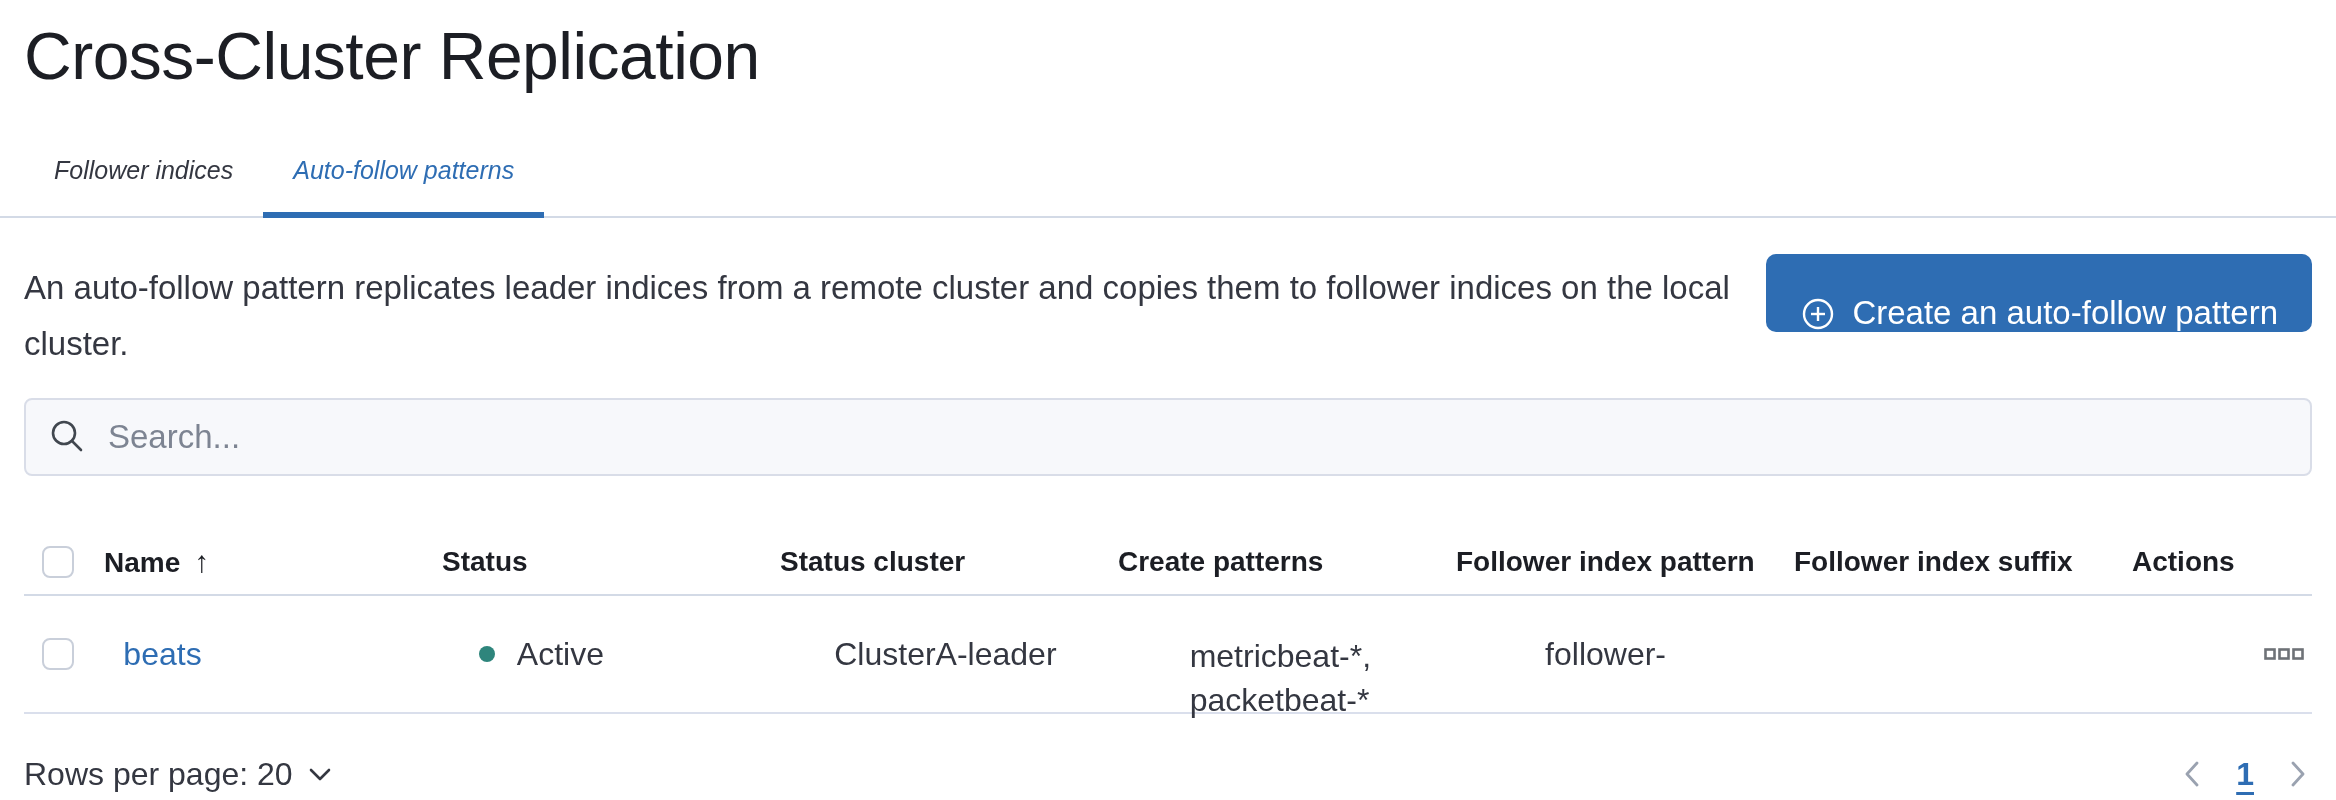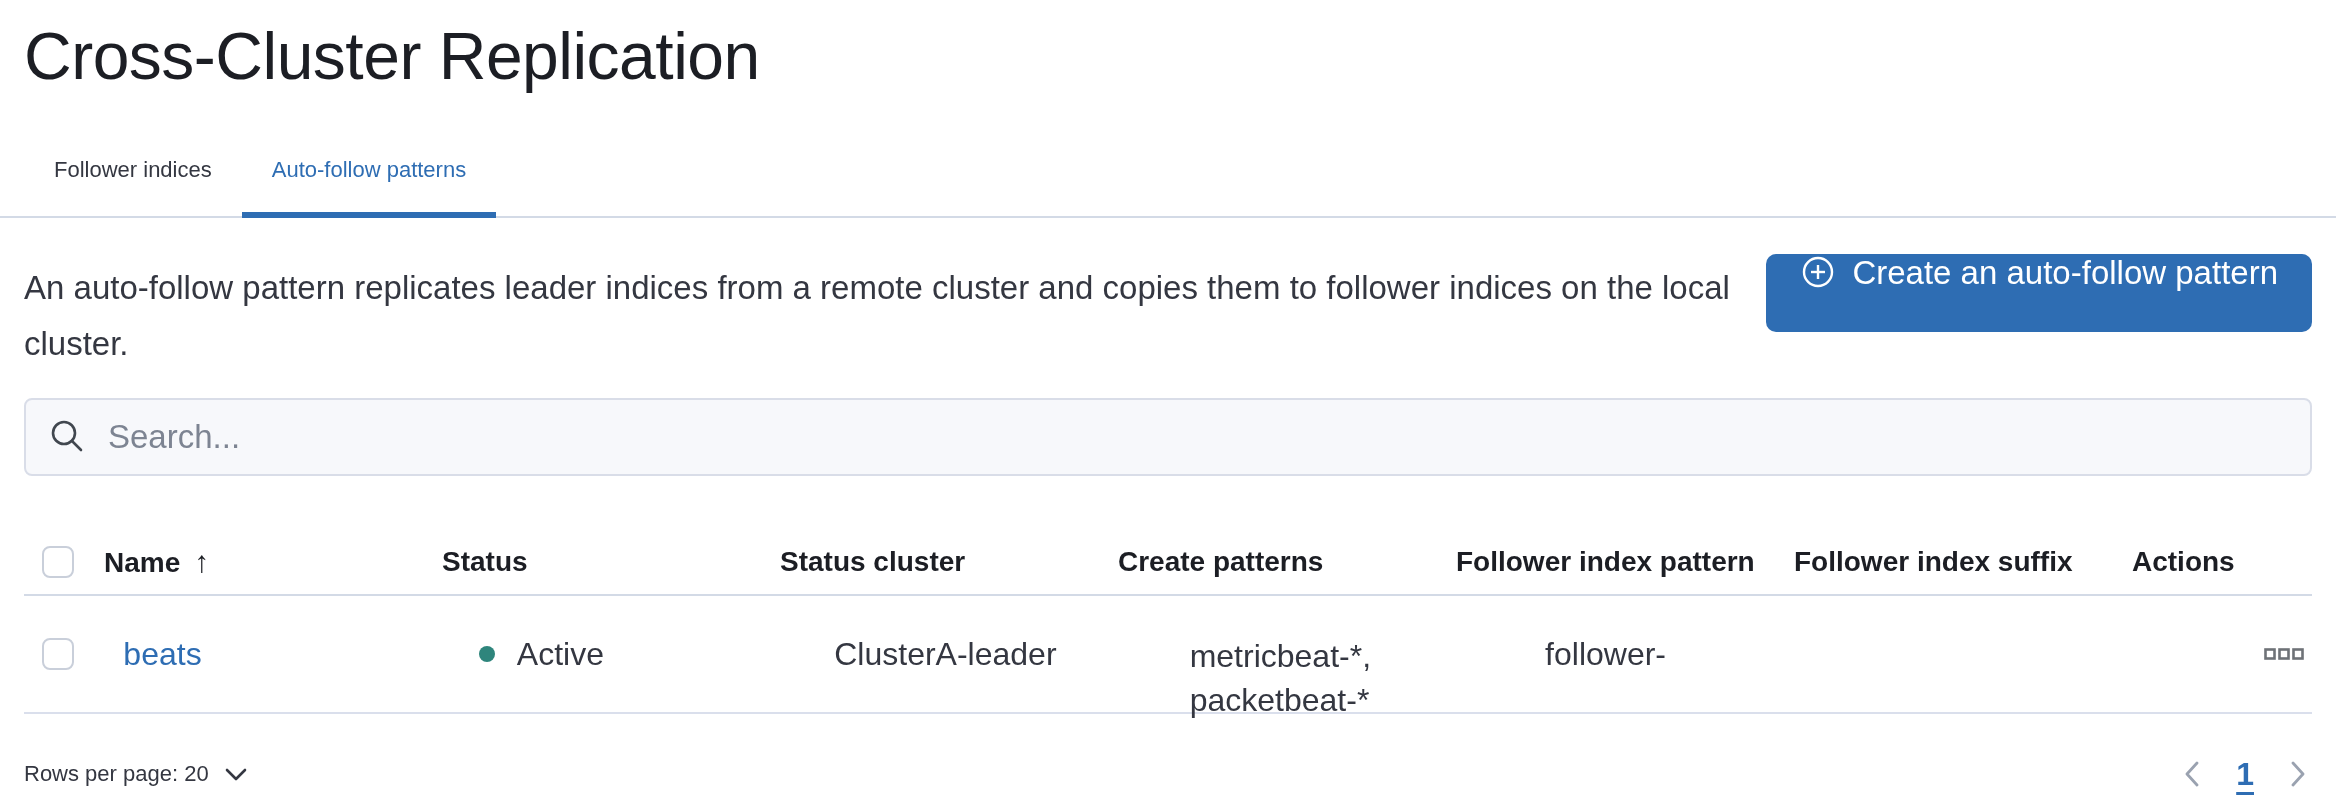--- a/index.html
+++ b/index.html
@@ -5,27 +5,27 @@
   * { box-sizing: border-box; margin: 0; padding: 0; }
   html, body { width: 2336px; height: 800px; background: #ffffff; overflow: hidden; }
   body { font-family: "Liberation Sans", sans-serif; color: #343741; }
   .page { width: 2336px; height: 800px; padding: 16px 24px 0 24px; }
 
   
   .page-title { font-size: 66px; font-weight: 400; color: #1c1e24; letter-spacing: -0.5px; line-height: 80px; }
 
   
   .tabs { margin: 44px -24px 0 -24px; padding: 0 24px; display: flex; border-bottom: 2px solid #d3dae6; }
-  .tab { font-size: 22px; padding: 12px 30px 24px 30px; color: #343741; cursor: pointer; border-bottom: 6px solid transparent; margin-bottom: -2px; line-height: 36px; }
+  .tab { font-size: 25px; padding: 12px 30px 24px 30px; color: #343741; cursor: pointer; border-bottom: 6px solid transparent; margin-bottom: -2px; line-height: 36px; font-style: italic; }
   .tab.active { color: #2e6db3; border-bottom-color: #2e6db3; }
 
   
   .intro-row { margin-top: 42px; display: flex; justify-content: space-between; align-items: flex-start; }
   .intro-text { font-size: 33px; line-height: 56px; color: #343741; max-width: 1740px; }
-  .create-btn { margin-top: -6px; height: 78px; background: #2e6db3; color: #ffffff; border: none; border-radius: 10px; font-size: 33px; font-family: "Liberation Sans", sans-serif; padding: 0 34px; display: flex; align-items: flex-start; gap: 16px; cursor: pointer; }
+  .create-btn { margin-top: -6px; height: 78px; background: #2e6db3; color: #ffffff; border: none; border-radius: 10px; font-size: 33px; font-family: "Liberation Sans", sans-serif; padding: 0 34px; display: flex; align-items: flex-end; gap: 16px; cursor: pointer; }
   .create-btn svg { flex: 0 0 auto; }
 
   
   .search-bar { margin-top: 26px; height: 78px; background: #f7f8fb; border: 2px solid #d9dde8; border-radius: 8px; display: flex; align-items: center; padding: 8px 22px; }
   .search-bar input { border: none; outline: none; background: transparent; font-size: 33px; font-family: "Liberation Sans", sans-serif; color: #343741; flex: 1; margin-left: 22px; }
   .search-bar input::placeholder { color: #7d8492; }
 
   
   .table { margin-top: 54px; }
   .tr { display: flex; align-items: center; }
@@ -39,21 +39,21 @@
   .checkbox { appearance: none; -webkit-appearance: none; width: 32px; height: 32px; border: 2px solid #c9cfda; border-radius: 8px; background: #fff; margin-left: 18px; cursor: pointer; }
   .sort-arrow { font-weight: 400; font-size: 30px; margin-left: 14px; color: #1c1e24; }
   .link { color: #2e6db3; text-decoration: none; cursor: pointer; }
   .status-cell { display: flex; align-items: center; gap: 22px; }
   .status-dot { width: 16px; height: 16px; border-radius: 50%; background: #2e857c; }
   .wrap-cell { max-width: 300px; line-height: 44px; margin-top: 48px; }
   .actions-btn { background: none; border: none; cursor: pointer; padding: 8px; }
 
   
   .table-footer { margin-top: 28px; display: flex; justify-content: space-between; align-items: center; height: 64px; }
-  .rows-per-page { display: flex; align-items: center; gap: 14px; font-size: 22px; color: #343741; cursor: pointer; }
+  .rows-per-page { display: flex; align-items: center; gap: 14px; font-size: 32px; color: #343741; cursor: pointer; }
   .pagination { display: flex; align-items: center; gap: 30px; }
   .page-num { font-size: 32px; font-weight: 700; color: #2e6db3; text-decoration: underline; text-underline-offset: 7px; text-decoration-thickness: 3px; cursor: pointer; }
   .pag-btn { background: none; border: none; cursor: pointer; padding: 4px; display: flex; align-items: center; }
 </style>
 </head>
 <body>
 
 <div class="page">
 
   <h1 class="page-title">Cross-Cluster Replication</h1>

